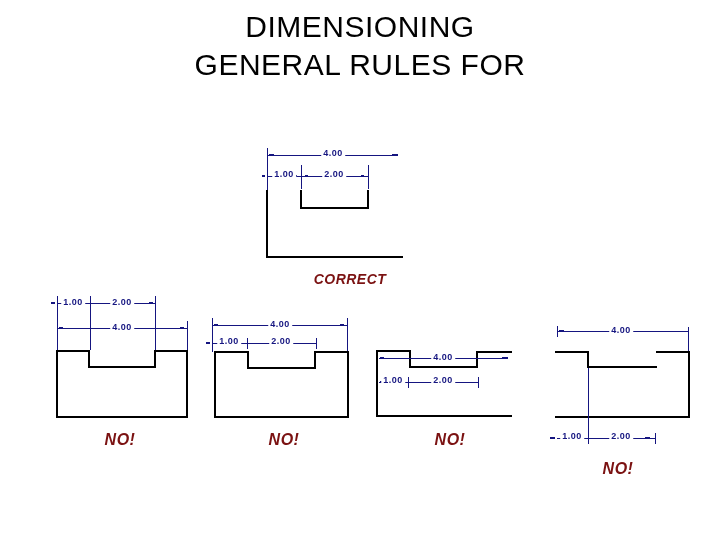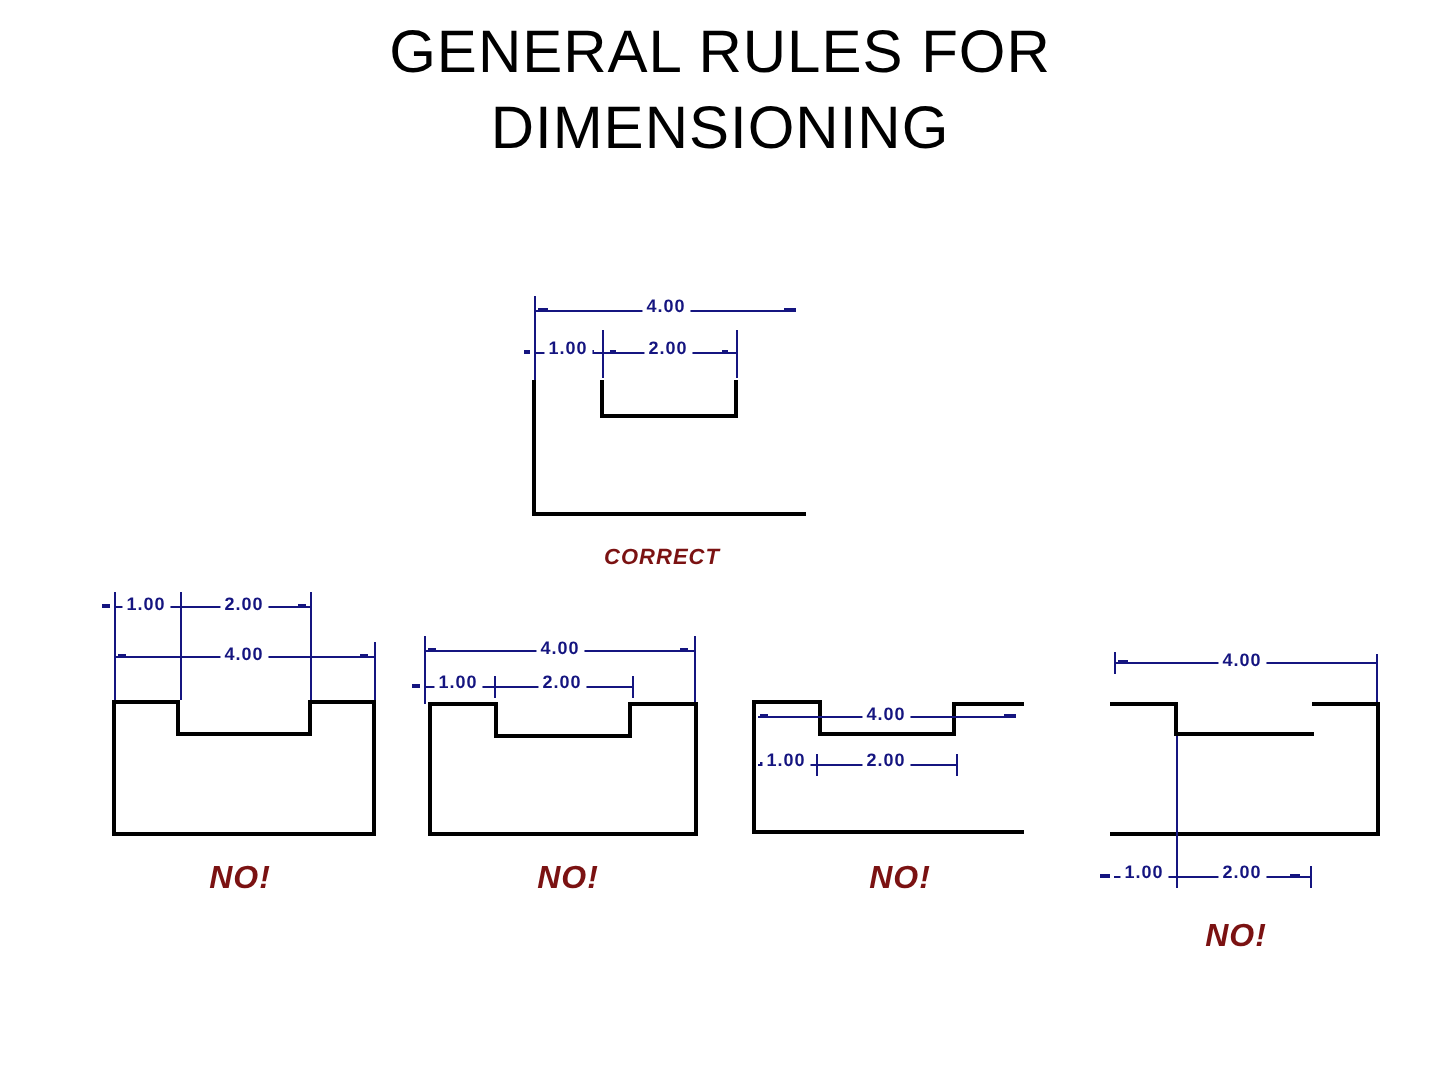--- a/index.html
+++ b/index.html
@@ -24,22 +24,22 @@
   
   #title{position:absolute;left:100px;top:8px;width:520px;text-align:center;
        color:var(--title,#000);font:400 30px/38px "Liberation Sans",sans-serif;letter-spacing:0.5px;}
 </style>
 </head>
 <body>
 
 <div id="slide">
 
   <div id="title">
+    <div>DIMENSIONING</div>
     <div>GENERAL RULES FOR</div>
-    <div>DIMENSIONING</div>
   </div>
 
   <div>
 
     <i class="nl" style="left:267px;top:148px;width:1px;height:42px"></i>
     <i class="nl" style="left:268px;top:155px;width:130px;height:1px"></i>
     <i class="tk" style="left:269px;top:154px;width:5px;height:2px"></i>
     <i class="tk" style="left:392px;top:154px;width:6px;height:2px"></i>
     <i class="nl" style="left:268px;top:176px;width:33px;height:1px"></i>
     <i class="nl" style="left:301px;top:176px;width:67px;height:1px"></i>
@@ -53,21 +53,21 @@
     <span class="dim" style="left:333px;top:149px">4.00</span>
     <span class="dim" style="left:284px;top:170px">1.00</span>
     <span class="dim" style="left:334px;top:170px">2.00</span>
 
     <i class="bl" style="left:266px;top:190px;width:2px;height:68px"></i>
     <i class="bl" style="left:300px;top:190px;width:2px;height:19px"></i>
     <i class="bl" style="left:300px;top:207px;width:69px;height:2px"></i>
     <i class="bl" style="left:367px;top:190px;width:2px;height:19px"></i>
     <i class="bl" style="left:266px;top:256px;width:137px;height:2px"></i>
 
-    <span class="verdict" style="left:331px;top:271px;font-size:11px">CORRECT</span>
+    <span class="verdict" style="left:350px;top:271px;font-size:14px">CORRECT</span>
   </div>
 
   <div>
     <i class="nl" style="left:57px;top:296px;width:1px;height:54px"></i>
     <i class="nl" style="left:90px;top:296px;width:1px;height:54px"></i>
     <i class="nl" style="left:155px;top:296px;width:1px;height:54px"></i>
     <i class="nl" style="left:187px;top:321px;width:1px;height:29px"></i>
     <i class="nl" style="left:57px;top:303px;width:33px;height:1px"></i>
     <i class="nl" style="left:90px;top:303px;width:65px;height:1px"></i>
     <i class="nl" style="left:57px;top:328px;width:130px;height:1px"></i>

